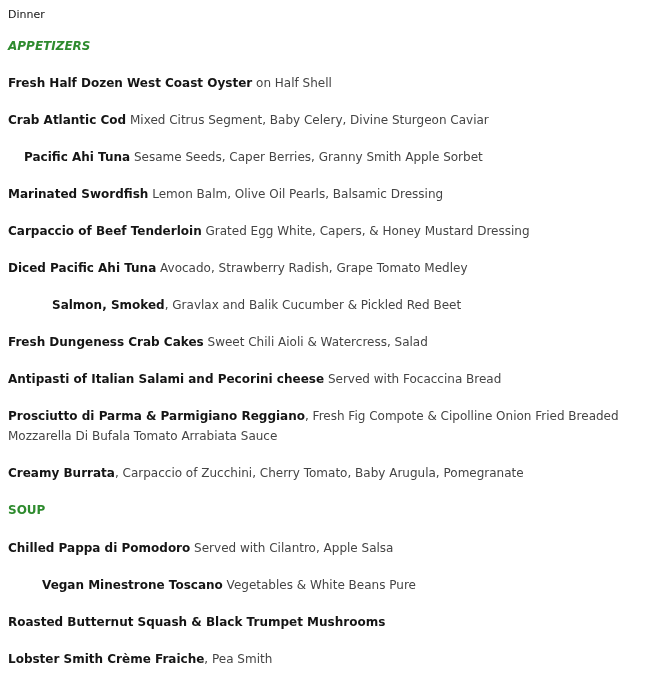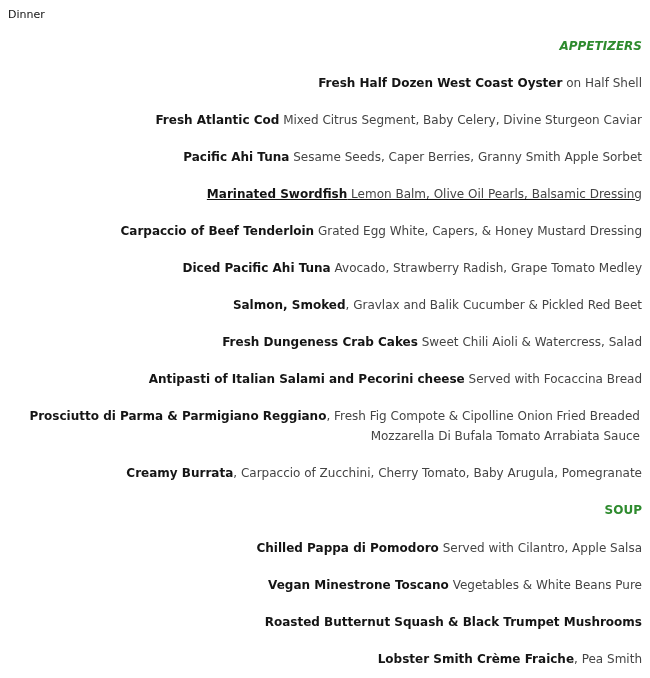--- a/index.html
+++ b/index.html
@@ -26,21 +26,20 @@
       color: #111;
       line-height: 20px;
     }
     .row {
       position: absolute;
       left: 8px;
       right: 8px;
       font-size: 12px;
       line-height: 20px;
       white-space: nowrap;
-      text-align: right;
     }
     .row.wrap {
       white-space: normal;
     }
     .section {
       color: #2e8b2e;
       font-weight: bold;
       font-size: 12px;
     }
     .section.italic {
@@ -59,26 +58,26 @@
 
 <div class="menu">
   <div class="menu-title">Dinner</div>
 
   <div class="row section italic" style="top:36px;">APPETIZERS</div>
 
   <div class="row" style="top:73px;">
     <span class="dish-name">Fresh Half Dozen West Coast Oyster</span><span class="dish-desc"> on Half Shell</span>
   </div>
   <div class="row" style="top:110px;">
-    <span class="dish-name">Fresh Atlantic Cod</span><span class="dish-desc"> Mixed Citrus Segment, Baby Celery, Divine Sturgeon Caviar</span>
+    <span class="dish-name">Crab Atlantic Cod</span><span class="dish-desc"> Mixed Citrus Segment, Baby Celery, Divine Sturgeon Caviar</span>
   </div>
   <div class="row" style="top:147px;margin-left:16px;">
     <span class="dish-name">Pacific Ahi Tuna</span><span class="dish-desc"> Sesame Seeds, Caper Berries, Granny Smith Apple Sorbet</span>
   </div>
-  <div class="row" style="top:184px;text-decoration:underline;">
+  <div class="row" style="top:184px;">
     <span class="dish-name">Marinated Swordfish</span><span class="dish-desc"> Lemon Balm, Olive Oil Pearls, Balsamic Dressing</span>
   </div>
   <div class="row" style="top:221px;">
     <span class="dish-name">Carpaccio of Beef Tenderloin</span><span class="dish-desc"> Grated Egg White, Capers, &amp; Honey Mustard Dressing</span>
   </div>
   <div class="row" style="top:258px;">
     <span class="dish-name">Diced Pacific Ahi Tuna</span><span class="dish-desc"> Avocado, Strawberry Radish, Grape Tomato Medley</span>
   </div>
   <div class="row" style="top:295px;margin-left:44px;">
     <span class="dish-name">Salmon, Smoked</span><span class="dish-desc">, Gravlax and Balik Cucumber &amp; Pickled Red Beet</span>

